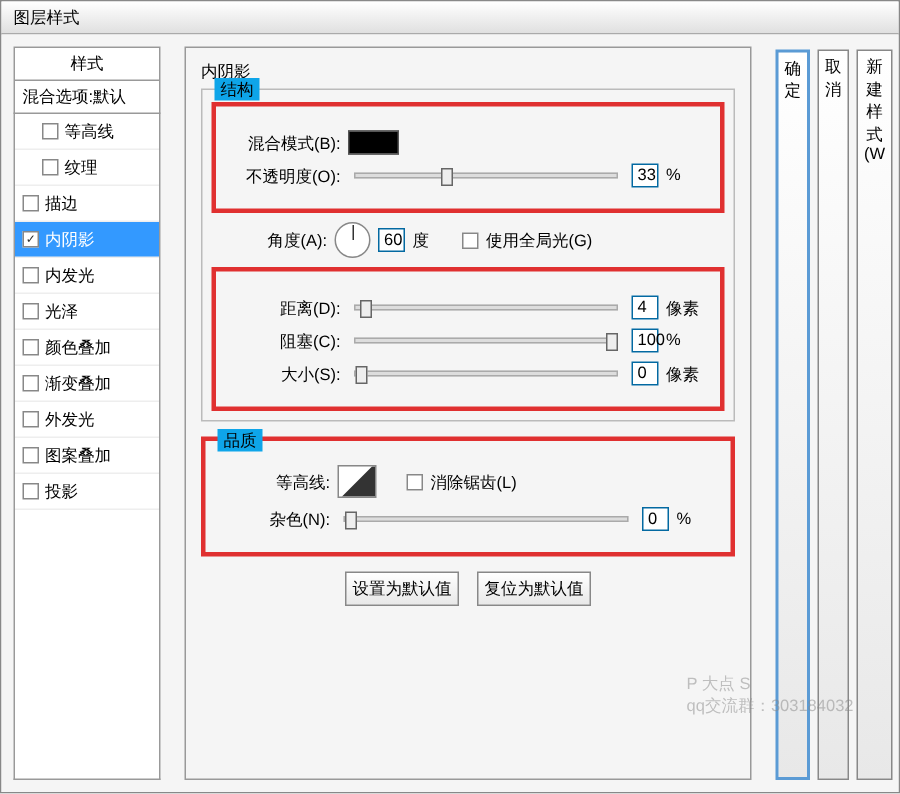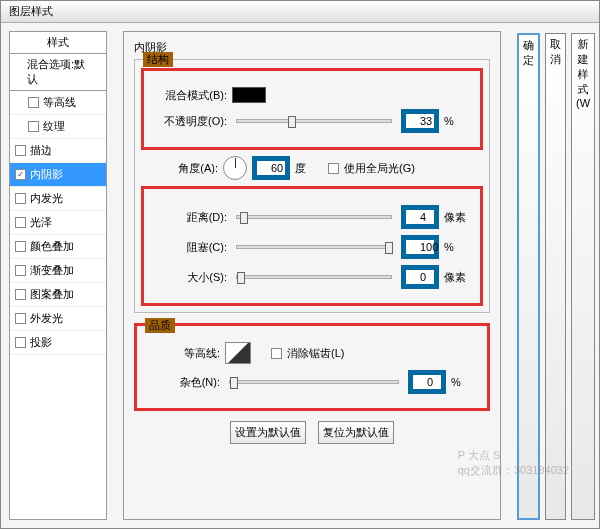--- a/index.html
+++ b/index.html
@@ -3,40 +3,40 @@
 <meta charset="utf-8">
 <style>
 *{box-sizing:border-box;margin:0;padding:0;font-family:"Microsoft YaHei","SimSun",sans-serif;font-size:11px}
 body{background:#f0f0f0;width:600px;height:529px;overflow:hidden;position:relative}
 .window{background:#fff;border:1px solid #888;width:600px;height:529px;position:relative}
 .titlebar{height:22px;background:linear-gradient(#fff,#e0e0e0);border-bottom:1px solid #aaa;padding:3px 8px;display:flex;justify-content:space-between;align-items:center}
 .titlebar .t-right{color:#888;font-size:10px}
 .content{display:flex;height:calc(100% - 22px);padding:8px;gap:16px;background:#f5f5f5}
 .left-col{width:98px;display:flex;flex-direction:column}
 .style-header{border:1px solid #999;background:#fff;padding:3px 5px;text-align:center}
-.blend-opt{border:1px solid #999;border-top:none;background:#fff;padding:3px 17px}
+.blend-opt{border:1px solid #999;border-top:none;background:#fff;padding:3px 5px}
 .style-list{border:1px solid #999;border-top:none;background:#fff;flex:1}
 .style-item{padding:4px 5px;display:flex;align-items:center;gap:4px;border-bottom:1px solid #eee}
 .style-item.sel{background:#3399ff;color:#fff}
 .style-item.indent{padding-left:18px}
 .cb{width:11px;height:11px;border:1px solid #888;background:#fff;display:inline-flex;align-items:center;justify-content:center;font-size:8px;color:#333}
 .cb.on::after{content:"✓"}
 .mid-col{flex:1;border:1px solid #999;background:#f5f5f5;padding:8px 10px;position:relative}
 .right-col{width:74px;display:flex;gap:5px;padding-top:2px}
 .btn{border:1px solid #888;background:linear-gradient(#fff,#e8e8e8);padding:3px 4px;text-align:center;cursor:pointer}
 .btn.primary{border:2px solid #5b9bd5}
 .fieldset{border:1px solid #bbb;margin-bottom:10px;padding:10px 8px 8px;position:relative}
 .fieldset.hl{border:3px solid #e03030}
-.legend{position:absolute;top:-8px;left:8px;background:#a16207;padding:0 4px}
+.legend{position:absolute;top:-8px;left:8px;background:#0ea5e9;padding:0 4px}
 .section-title{margin-bottom:4px}
 .row{display:flex;align-items:center;gap:5px;margin:6px 0}
 .row label{width:75px;text-align:right}
 .slider{flex:1;height:4px;background:#ddd;border:1px solid #aaa;position:relative;margin:0 4px}
 .thumb{position:absolute;top:-4px;width:8px;height:12px;background:#eee;border:1px solid #666}
-.numbox{width:34px;border:5px solid #0369a1;background:#fff;padding:1px 14px;text-align:left}
+.numbox{width:18px;border:1px solid #0369a1;background:#fff;padding:1px 3px;text-align:left}
 .unit{width:28px}
 .combo{flex:1;border:1px solid #555;background:#fff;padding:1px 4px;position:relative}
 .combo::after{content:"▼";position:absolute;right:3px;font-size:8px}
 .swatch{width:34px;height:16px;background:#000;border:1px solid #555}
 .dial{width:24px;height:24px;border:1px solid #888;border-radius:50%;background:#fff;position:relative;display:inline-block}
 .dial::after{content:"";position:absolute;width:1px;height:10px;background:#333;top:1px;left:50%}
 .contour{width:26px;height:22px;border:1px solid #888;background:linear-gradient(135deg,#fff 49%,#333 51%);display:inline-block}
 .btm-btns{display:flex;gap:12px;justify-content:center;margin-top:8px}
 .preview-box{width:60px;height:52px;background:#555;border:1px solid #888;margin-top:6px}
 .wm{position:absolute;right:30px;bottom:50px;color:#888;font-size:14px;opacity:.5;text-align:left}
@@ -81,25 +81,25 @@
           <div class="style-item">
             <span class="cb"></span>
             <span>颜色叠加</span>
           </div>
           <div class="style-item">
             <span class="cb"></span>
             <span>渐变叠加</span>
           </div>
           <div class="style-item">
             <span class="cb"></span>
+            <span>外发光</span>
+          </div>
+          <div class="style-item">
+            <span class="cb"></span>
             <span>图案叠加</span>
-          </div>
-          <div class="style-item">
-            <span class="cb"></span>
-            <span>外发光</span>
           </div>
           <div class="style-item">
             <span class="cb"></span>
             <span>投影</span>
           </div>
         </div>
   </div>
 
   <div class="mid-col">
    <div class="section-title">内阴影</div>

